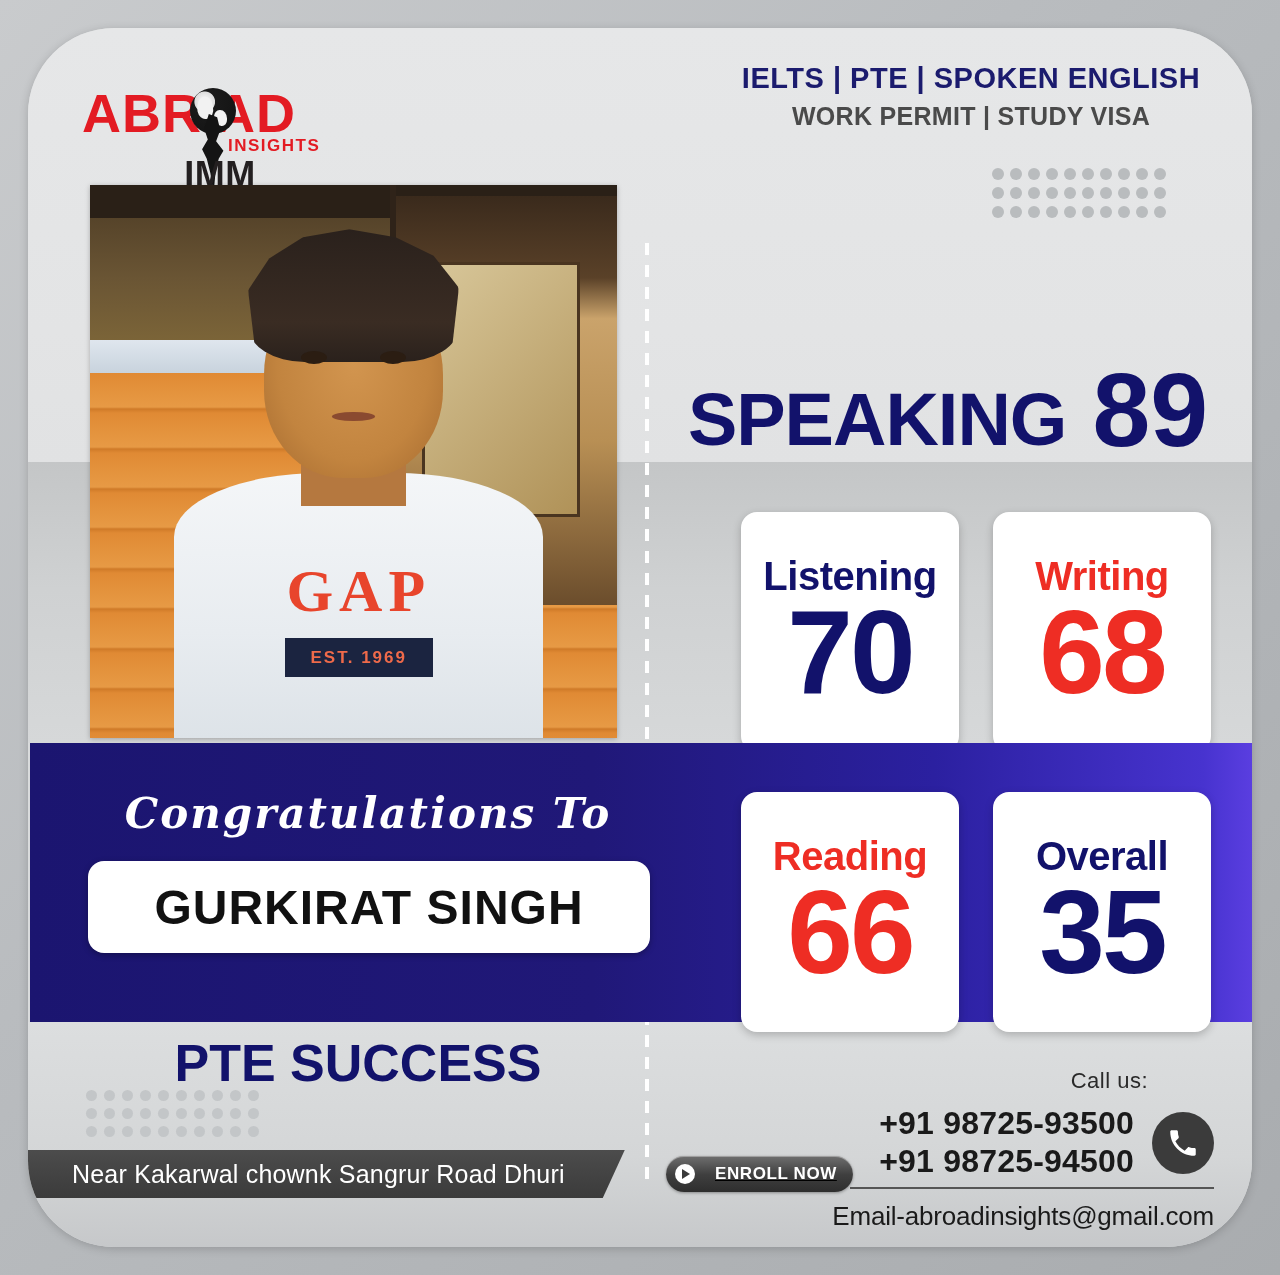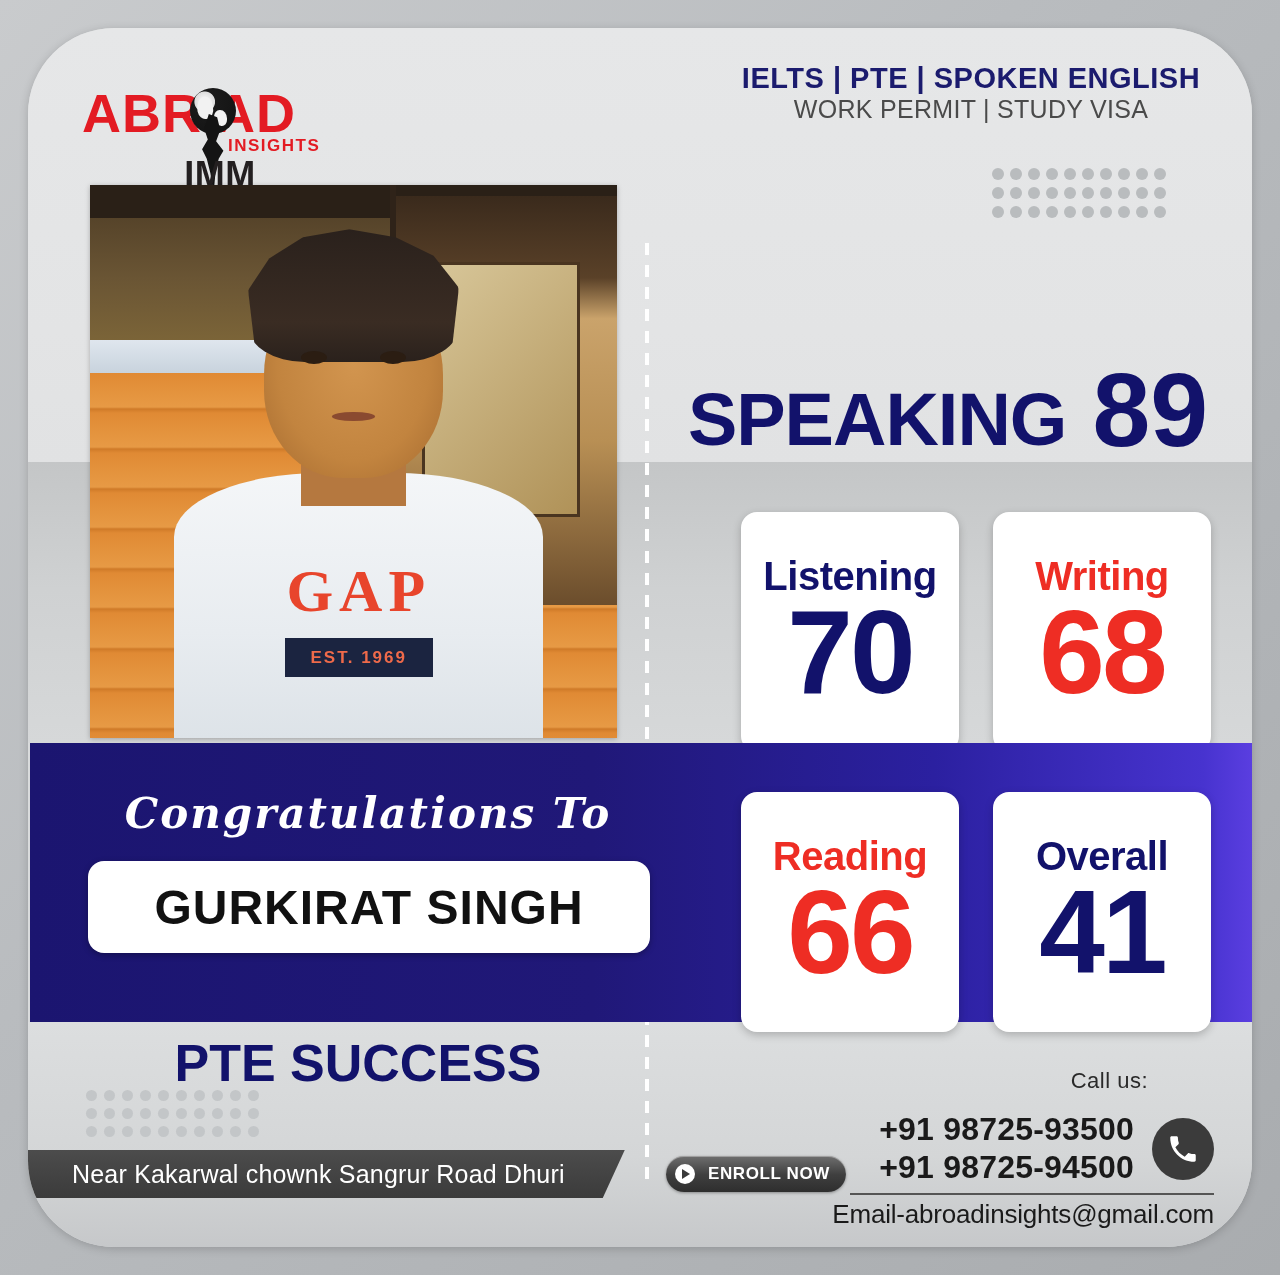--- a/index.html
+++ b/index.html
@@ -58,21 +58,21 @@
   }
   #logo .figure {
     position:absolute; left:118px; top:44px; width:26px; height:80px;
     background:#141414;
     clip-path: polygon(34% 0%, 66% 4%, 78% 20%, 62% 34%, 90% 46%, 72% 56%, 60% 72%, 52% 100%, 40% 74%, 26% 56%, 8% 44%, 30% 32%, 16% 18%);
   }
 
   
   #hdr { position: absolute; right: 46px; top: 34px; text-align: center; width: 470px; }
   #hdr .line1 { font-size: 29px; font-weight: bold; color: #1b1b6e; letter-spacing: .5px; white-space: nowrap; }
-  #hdr .line2 { font-size: 25px; font-weight: normal; color: #4a4a4a; letter-spacing: .3px; white-space: nowrap; }
+  #hdr .line2 { font-size: 25px; font-weight: bold; color: #4a4a4a; letter-spacing: .3px; margin-top: 7px; white-space: nowrap; }
 
   
   .dotgrid { position: absolute; display: grid; grid-template-columns: repeat(10, 18px); row-gap: 7px; }
   .dotgrid i { width: 12px; height: 12px; border-radius: 50%; background: #b9bcbe; display: block; }
   #dots-top    { right: 80px; top: 140px; }
   #dots-bottom { left: 58px;  top: 1062px; }
   #dots-bottom i { width: 11px; height: 11px; background: #c3c6c8; }
 
   
   #divider {
@@ -169,44 +169,45 @@
     background: linear-gradient(180deg,#4c4c4c 0%,#3b3b3b 100%);
     display:flex; align-items:center;
     clip-path: polygon(0 0, 100% 0, calc(100% - 22px) 100%, 0 100%);
   }
   #address span { color:#fff; font-size: 25px; letter-spacing:.2px; white-space:nowrap; }
 
   
   #enroll {
     position: absolute; left: 638px; top: 1128px; height: 36px; padding: 0 16px 0 9px;
     background: linear-gradient(180deg,#6f6f6f 0%,#3f3f3f 52%,#2e2e2e 100%);
-    border-radius: 18px; display:flex; align-items:center; gap:13px;
+    border-radius: 18px; display:flex; align-items:center; gap:20px;
     box-shadow: inset 0 1px 0 rgba(255,255,255,.35), 0 1px 3px rgba(0,0,0,.35);
+    text-decoration: underline;
   }
   #enroll .play {
     width: 20px; height: 20px; border-radius: 50%; background:#fff;
     display:flex; align-items:center; justify-content:center; flex: 0 0 auto;
   }
   #enroll .play::after {
     content:""; width:0; height:0; border-left: 8px solid #3a3a3a;
     border-top: 5px solid transparent; border-bottom: 5px solid transparent; margin-left:2px;
   }
   #enroll span { color:#fff; font-size:17px; font-weight:bold; letter-spacing:.6px; white-space:nowrap; }
 
   
   #contact { position: absolute; right: 30px; top: 1040px; width: 420px; text-align: right; }
   #contact .callus { font-size: 22px; color:#2a2a2a; letter-spacing:.5px; margin-right: 74px; }
-  #contact .phones { position: relative; margin-top: 16px; padding-right: 88px; }
+  #contact .phones { position: relative; margin-top: 10px; padding-right: 88px; }
   #contact .phones div { font-size: 32px; font-weight: bold; color:#1a1a1a; letter-spacing:.2px; line-height:1.2; }
   #phone-icon {
     position: absolute; right: 8px; top: 8px; width: 62px; height: 62px; border-radius:50%;
     background:#3b3b3b; display:flex; align-items:center; justify-content:center;
   }
   #contact .rule { height: 2px; background:#555; margin: 6px 8px 0 48px; }
-  #contact .email { font-size: 26px; color:#1a1a1a; margin-top: 4px; padding-right: 8px; letter-spacing:-.2px; }
+  #contact .email { font-size: 26px; color:#1a1a1a; margin-top: 12px; padding-right: 8px; letter-spacing:-.2px; }
 </style>
 </head>
 <body>
 
 <div id="card">
 
   <div class="band" id="band-top"></div>
   <div class="band" id="band-mid"></div>
   <div class="band" id="band-bottom"></div>
 
@@ -300,21 +301,21 @@
     <div id="congrats">Congratulations To</div>
   </div>
 
   <div class="scores" id="scores-2">
     <div class="scard">
       <div class="t red">Reading</div>
       <div class="n red">66</div>
     </div>
     <div class="scard">
       <div class="t navy">Overall</div>
-      <div class="n navy">41</div>
+      <div class="n navy">35</div>
     </div>
   </div>
 
   <div id="pte">PTE SUCCESS</div>
 
   <div class="dotgrid" id="dots-bottom">
     <i></i>
       <i></i>
       <i></i>
       <i></i>

